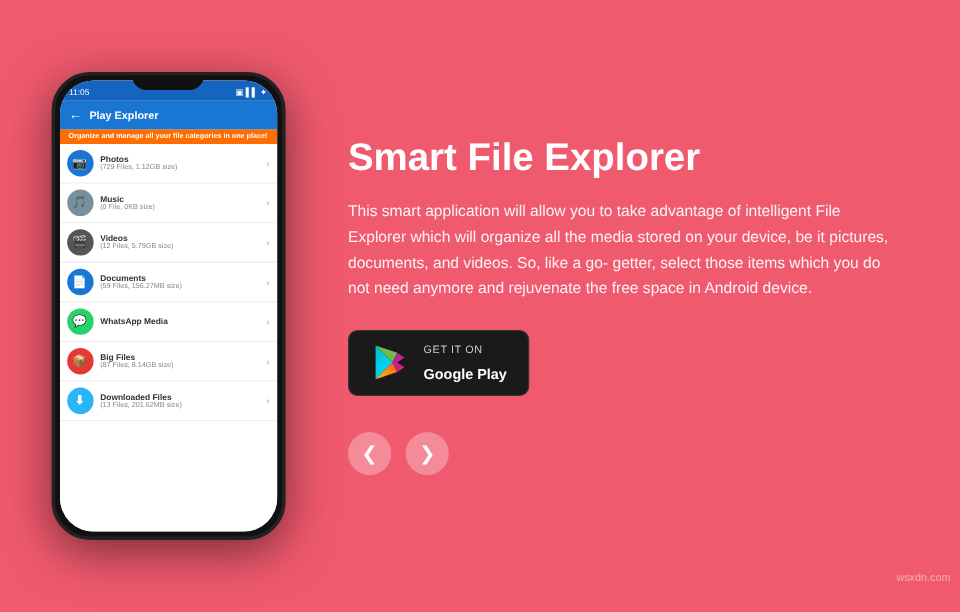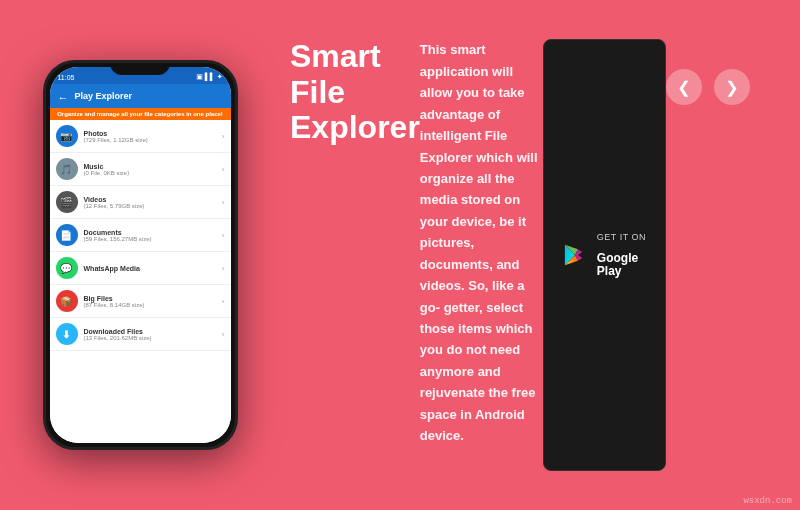--- a/index.html
+++ b/index.html
@@ -135,37 +135,36 @@
       color: #888;
     }
     .file-chevron {
       font-size: 8px;
       color: #aaa;
     }
     
     .right-content {
       flex: 1;
       display: flex;
-      flex-direction: row;
+      flex-direction: column;
       justify-content: flex-end;
       padding: 10px 20px;
     }
     .app-title {
       font-size: 32px;
       font-weight: 800;
       color: white;
       margin-bottom: 16px;
       line-height: 1.1;
     }
     .app-description {
       font-size: 13px;
       color: rgba(255,255,255,0.92);
       line-height: 1.65;
       margin-bottom: 24px;
-      font-weight: bold;
     }
     .google-play-btn {
       display: inline-flex;
       align-items: center;
       background: #1a1a1a;
       color: white;
       border-radius: 8px;
       padding: 10px 18px;
       gap: 12px;
       text-decoration: none;
@@ -209,25 +208,24 @@
       justify-content: center;
       cursor: pointer;
       color: white;
       font-size: 16px;
       border: none;
       transition: background 0.2s;
     }
     
     .watermark {
       position: absolute;
-      bottom: 4px;
+      bottom: 24px;
       right: 8px;
       font-size: 9px;
       color: rgba(255,255,255,0.5);
-      font-family: Liberation Mono, monospace;
     }
   </style>
 </head>
 <body>
 
 <div style="position:relative; width:800px; height:510px; background:#f05a6e; overflow:hidden;">
   <div class="container">
 
     <div class="phone-wrapper">
       <div class="phone">

